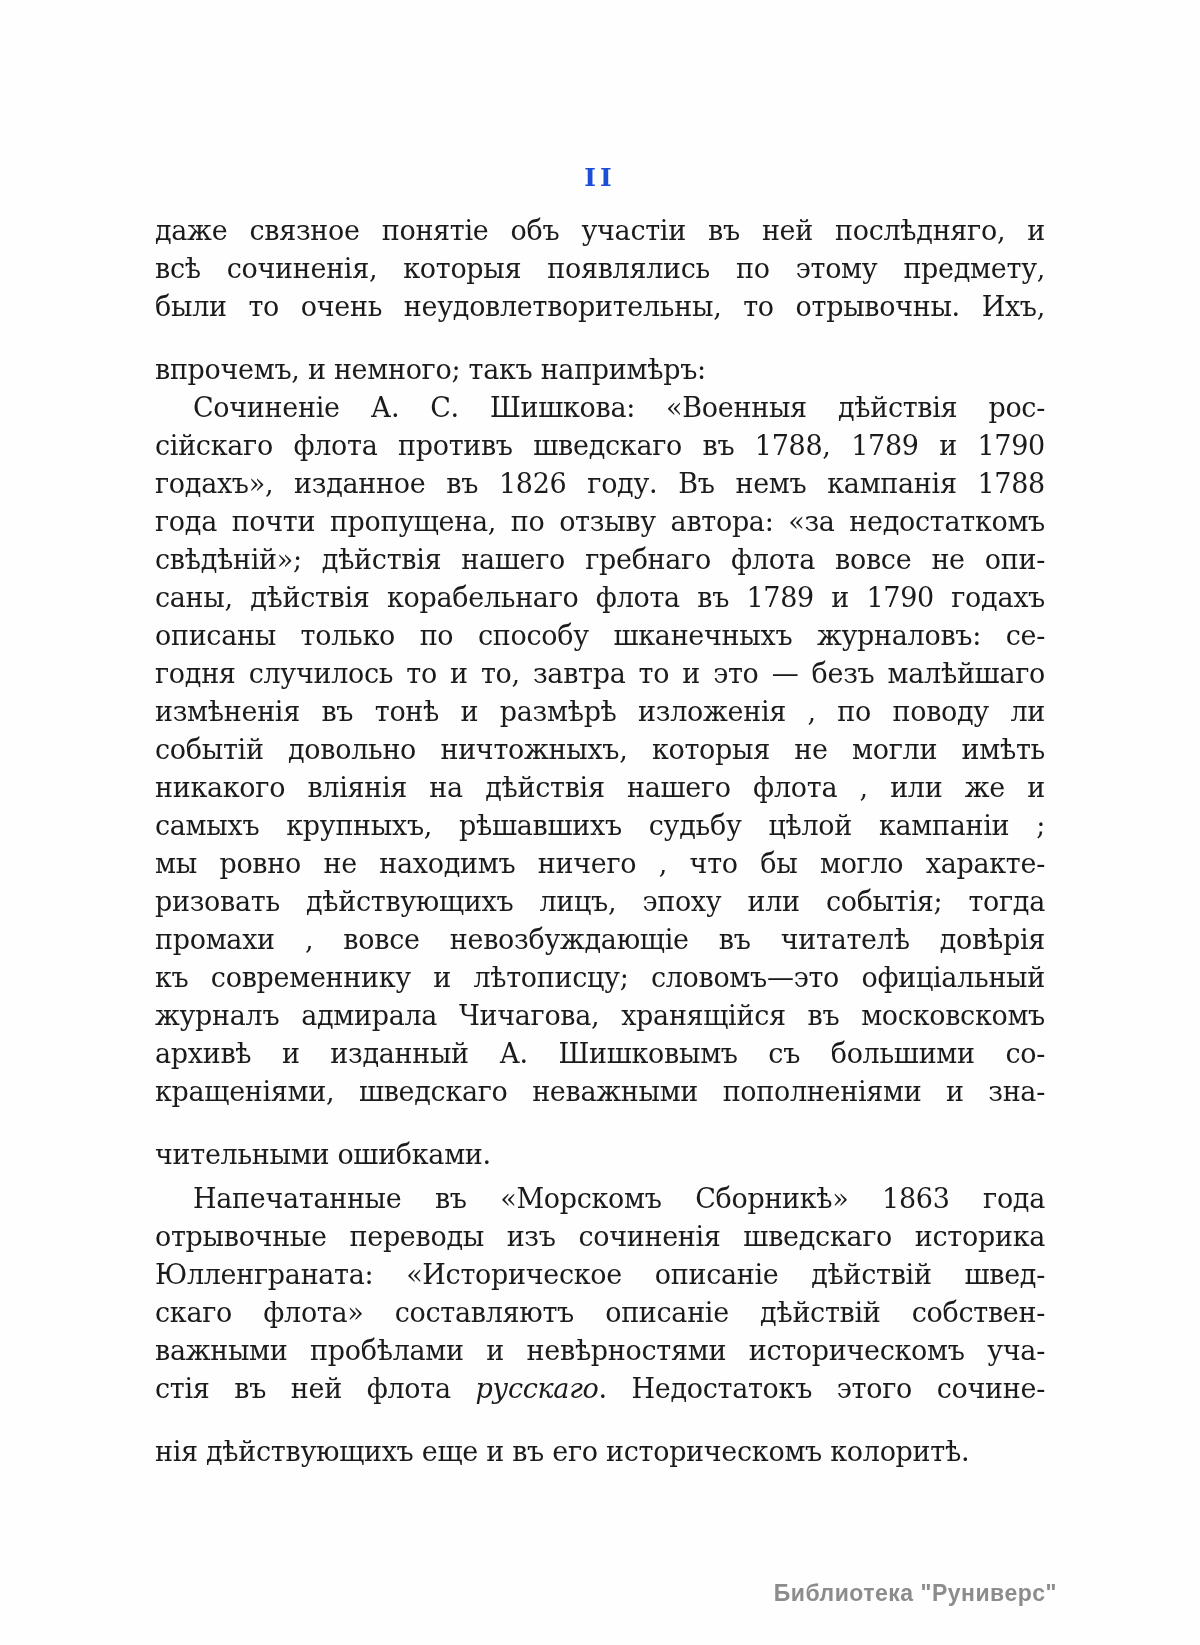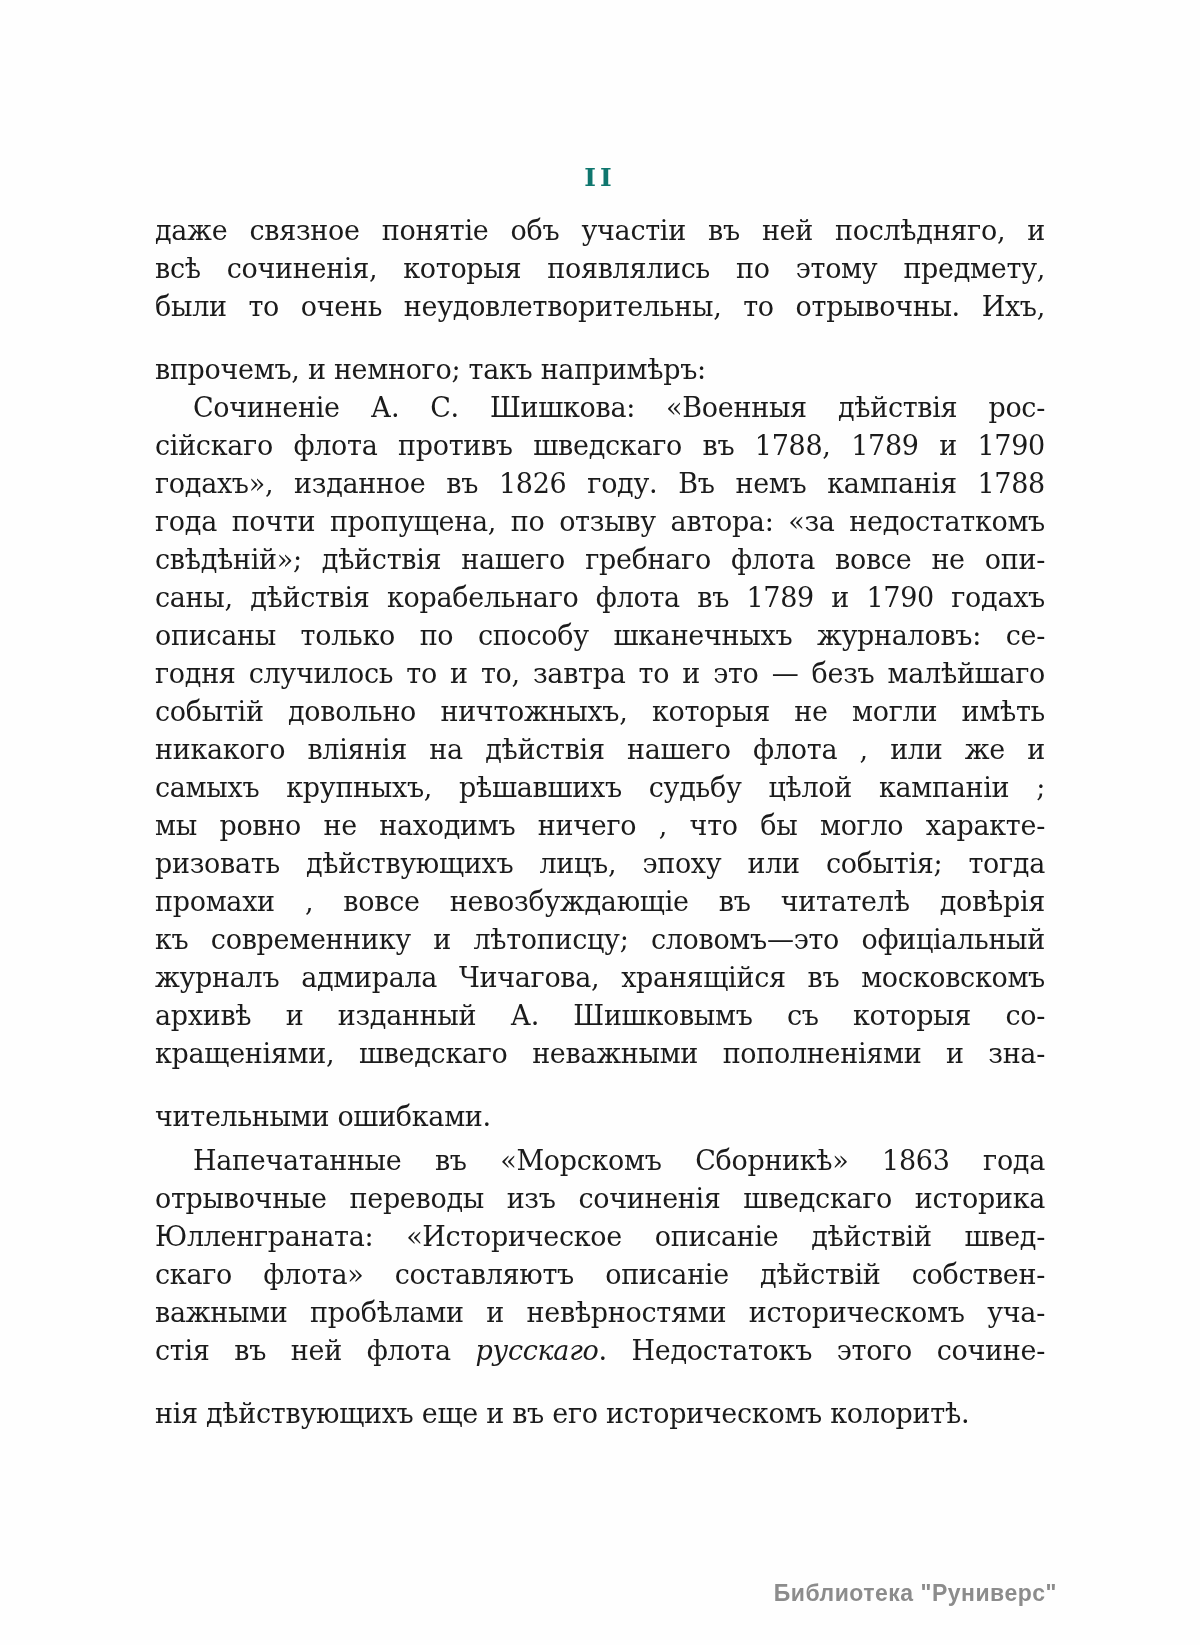--- a/index.html
+++ b/index.html
@@ -22,21 +22,21 @@
   }
   .page-number {
     position: absolute;
     top: 163px;
     left: 155px;
     width: 890px;
     text-align: center;
     font-size: 25px;
     font-weight: bold;
     letter-spacing: 4px;
-    color: #0f766e;
+    color: #1d4ed8;
   }
   .text-block {
     position: absolute;
     left: 155px;
     top: 212px;
     width: 890px;
   }
   .para {
     margin: 0;
     padding: 0;
@@ -88,29 +88,30 @@
       </div>
       <div class="para">
         <div class="line indent">Сочиненіе А. С. Шишкова: «Военныя дѣйствія рос-</div>
         <div class="line">сійскаго флота противъ шведскаго въ 1788, 1789 и 1790</div>
         <div class="line">годахъ», изданное въ 1826 году. Въ немъ кампанія 1788</div>
         <div class="line">года почти пропущена, по отзыву автора: «за недостаткомъ</div>
         <div class="line">свѣдѣній»; дѣйствія нашего гребнаго флота вовсе не опи-</div>
         <div class="line">саны, дѣйствія корабельнаго флота въ 1789 и 1790 годахъ</div>
         <div class="line">описаны только по способу шканечныхъ журналовъ: се-</div>
         <div class="line">годня случилось то и то, завтра то и это — безъ малѣйшаго</div>
+        <div class="line">измѣненія въ тонѣ и размѣрѣ изложенія , по поводу ли</div>
         <div class="line">событій довольно ничтожныхъ, которыя не могли имѣть</div>
         <div class="line">никакого вліянія на дѣйствія нашего флота , или же и</div>
         <div class="line">самыхъ крупныхъ, рѣшавшихъ судьбу цѣлой кампаніи ;</div>
         <div class="line">мы ровно не находимъ ничего , что бы могло характе-</div>
         <div class="line">ризовать дѣйствующихъ лицъ, эпоху или событія; тогда</div>
         <div class="line">промахи , вовсе невозбуждающіе въ читателѣ довѣрія</div>
         <div class="line">къ современнику и лѣтописцу; словомъ—это офиціальный</div>
         <div class="line">журналъ адмирала Чичагова, хранящійся въ московскомъ</div>
-        <div class="line">архивѣ и изданный А. Шишковымъ съ которыя со-</div>
+        <div class="line">архивѣ и изданный А. Шишковымъ съ большими со-</div>
         <div class="line">кращеніями, шведскаго неважными пополненіями и зна-</div>
         <div class="line last">чительными ошибками.</div>
       </div>
       <div class="para spaced">
         <div class="line indent">Напечатанные въ «Морскомъ Сборникѣ» 1863 года</div>
         <div class="line">отрывочные переводы изъ сочиненія шведскаго историка</div>
         <div class="line">Юлленграната: «Историческое описаніе дѣйствій швед-</div>
         <div class="line">скаго флота» составляютъ описаніе дѣйствій собствен-</div>
         <div class="line">важными пробѣлами и невѣрностями историческомъ уча-</div>
         <div class="line">стія въ ней флота <i>русскаго</i>. Недостатокъ этого сочине-</div>

